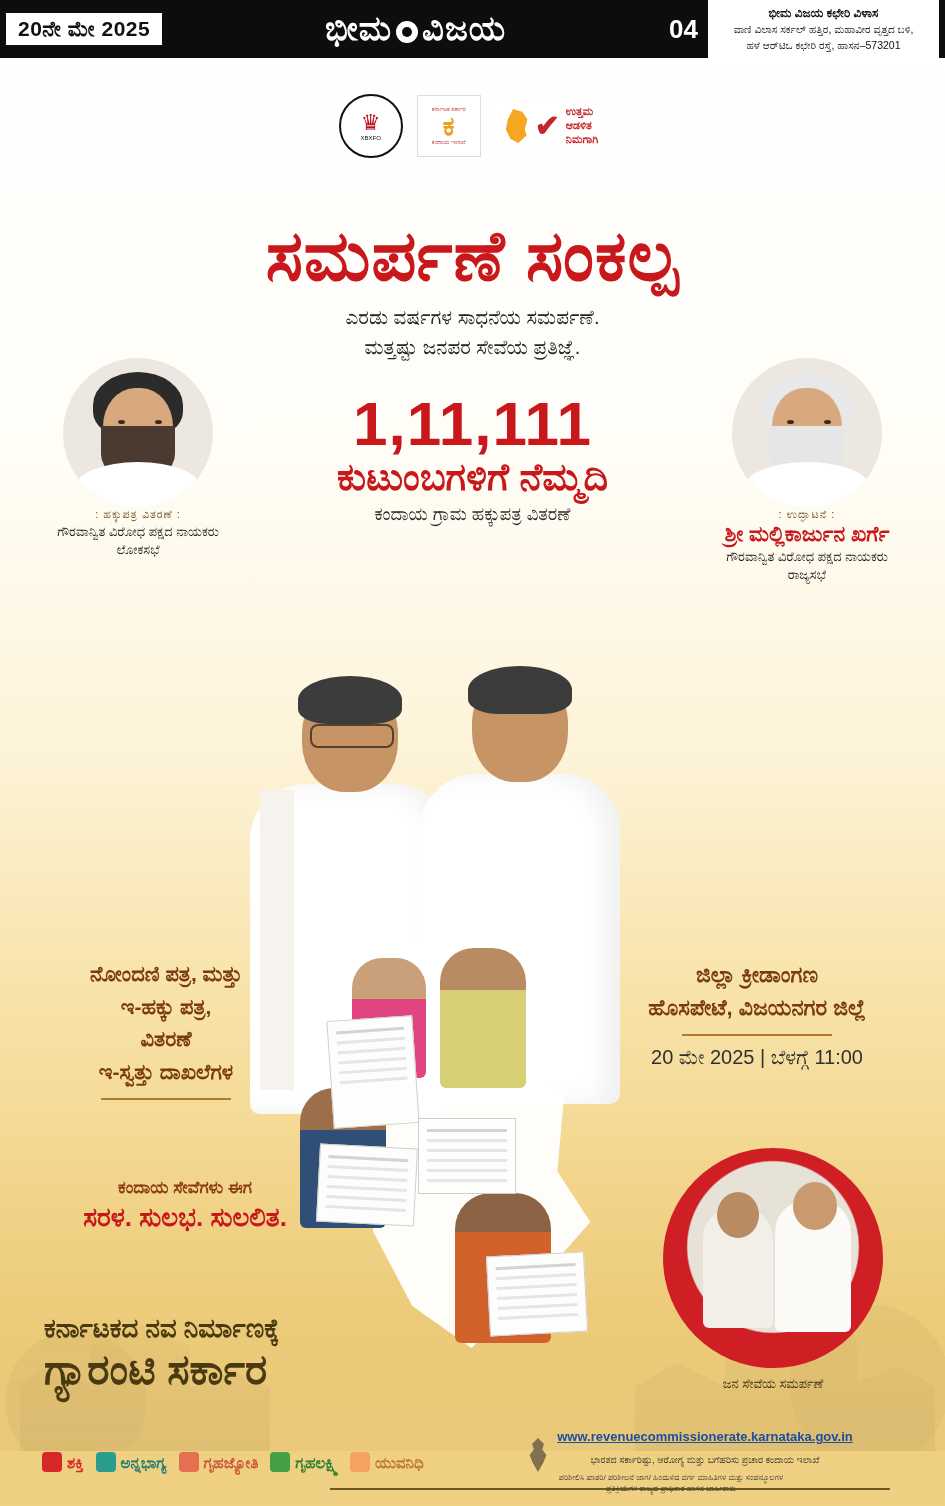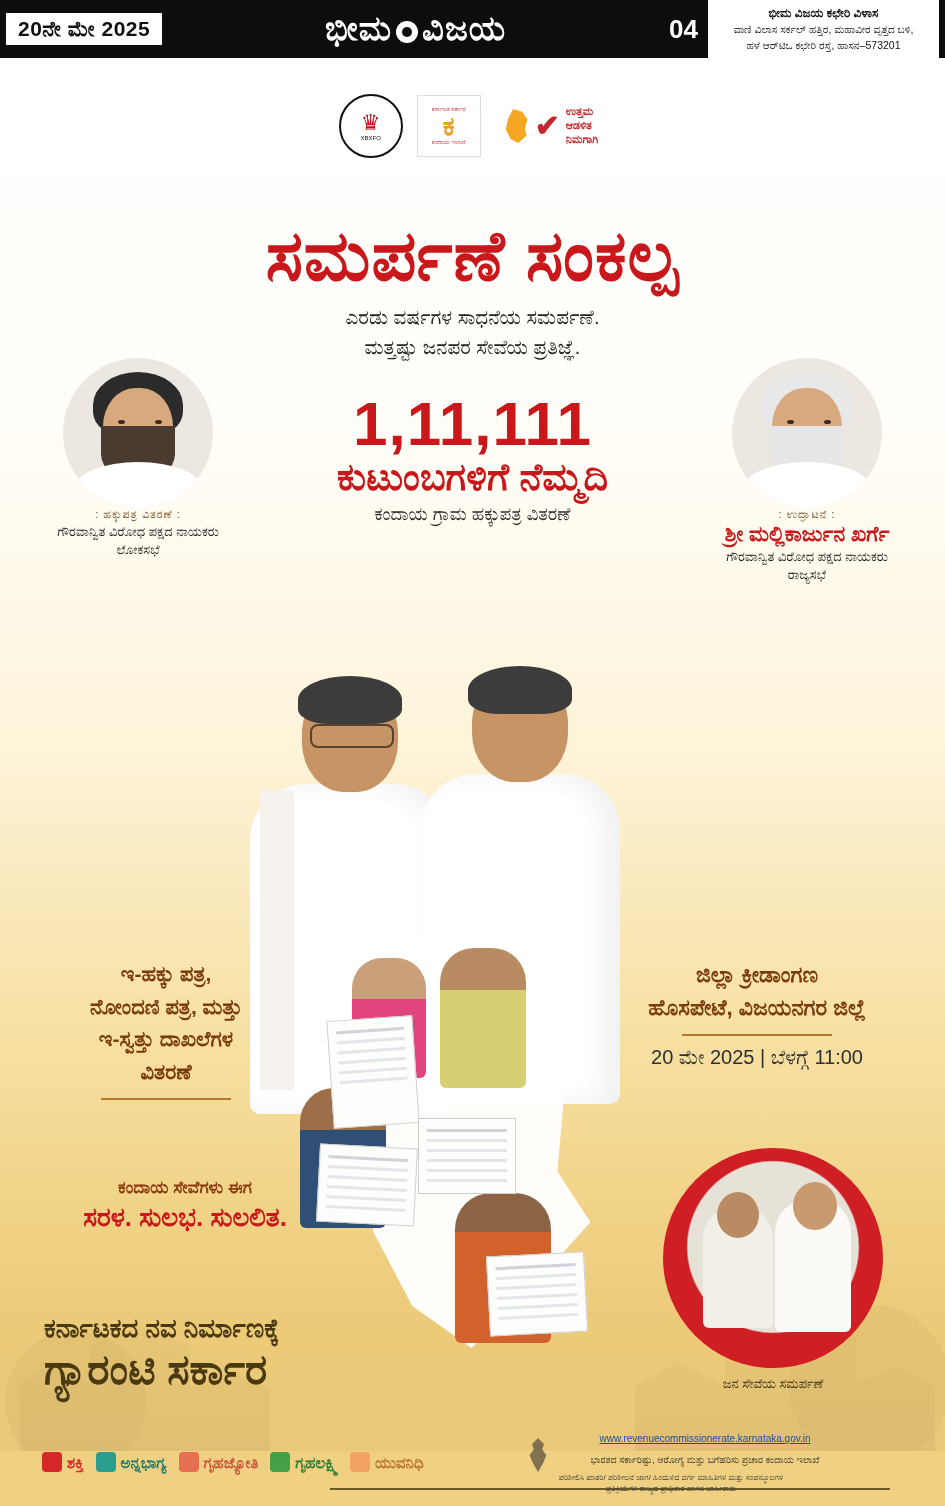--- a/index.html
+++ b/index.html
@@ -224,21 +224,21 @@
   .guar1 { font-size:26px; font-weight:bold; color:#4a3a12; }
   .guar2 { font-size:42px; font-weight:bold; color:#4a3a12; margin-top:2px; }
   .guar-rule { position:absolute; left:330px; bottom:16px; width:560px; height:2px; background:#6b5a22; }
 
   .schemes { position:absolute; left:42px; bottom:34px; display:flex; gap:12px; align-items:center; }
   .scheme { font-size:15px; font-weight:bold; display:flex; align-items:flex-end; gap:5px; }
   .scheme .dot { width:20px; height:20px; border-radius:4px; display:inline-block; }
 
   .weburl {
     position:absolute; right:30px; bottom:62px; width:420px; text-align:center;
-    font-size:10px; color:#1b4fa0; text-decoration:underline;
+    font-size:13px; color:#1b4fa0; text-decoration:underline;font-weight:bold;
   }
   .footer-dept {
     position:absolute; right:30px; bottom:40px; width:420px; text-align:center;
     font-size:9.5px; color:#2c2c2c;
   }
   .footer-fine {
     position:absolute; right:14px; bottom:12px; width:520px; text-align:center;
     font-size:8px; color:#3a3a3a; line-height:1.4;
   }
   .footer-emblem {
@@ -349,24 +349,24 @@
   <div class="person pp1"></div>
   <div class="person pp2"></div>
   <div class="person pp3"></div>
   <div class="person pp4"></div>
   <div class="cert c1"></div>
   <div class="cert c2"></div>
   <div class="cert c3"></div>
   <div class="cert c4"></div>
 
   <div class="info-left">
+    <div>ನೋಂದಣಿ ಪತ್ರ, ಮತ್ತು</div>
     <div>ಇ-ಹಕ್ಕು ಪತ್ರ,</div>
-    <div>ನೋಂದಣಿ ಪತ್ರ, ಮತ್ತು</div>
+    <div>ವಿತರಣೆ</div>
     <div>ಇ-ಸ್ವತ್ತು ದಾಖಲೆಗಳ</div>
-    <div>ವಿತರಣೆ</div>
     <div class="rule"></div>
   </div>
 
   <div class="info-right">
     <div class="venue">
       <span>ಜಿಲ್ಲಾ ಕ್ರೀಡಾಂಗಣ</span><br>
       <span>ಹೊಸಪೇಟೆ, ವಿಜಯನಗರ ಜಿಲ್ಲೆ</span>
     </div>
     <div class="rule"></div>
     <div class="when">20 ಮೇ 2025  |  ಬೆಳಗ್ಗೆ 11:00</div>

